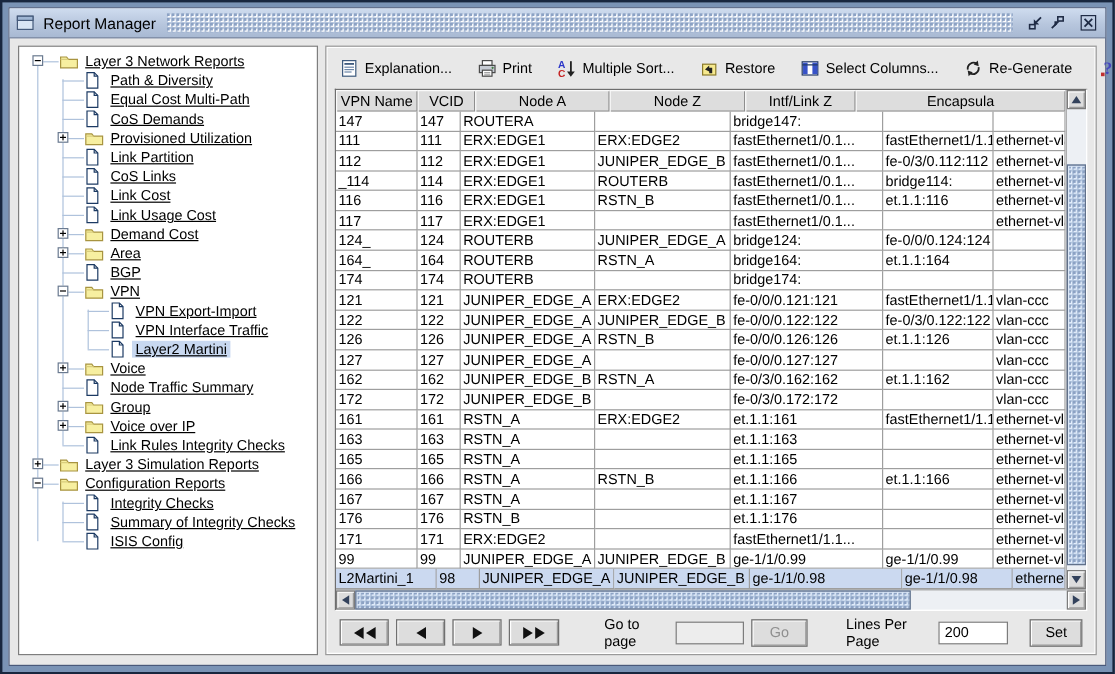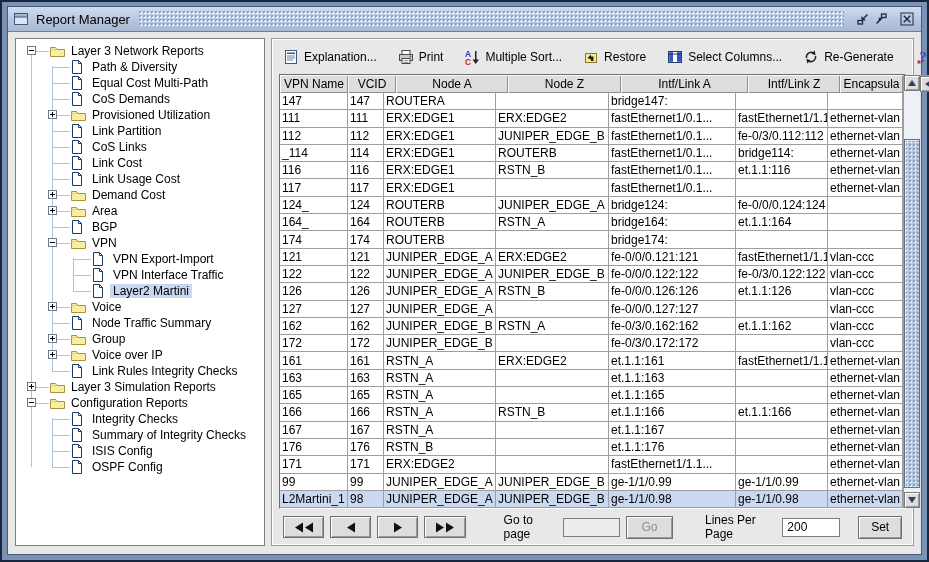--- a/index.html
+++ b/index.html
@@ -32,34 +32,34 @@
   .tgroup { position:relative; }
   .tgroup .tgroup { margin-left:21px; }
   .tgroup > .guide { position:absolute; left:9px; top:7px; bottom:8px; width:1px; background:#AFC2DC; }
   .trow { position:relative; height:16px; display:flex; align-items:center; padding-left:27px; white-space:nowrap; }
   .trow::before { content:''; position:absolute; left:9px; top:8px; width:18px; height:1px; background:#AFC2DC; }
   .expander { position:absolute; left:5px; top:3px; width:9px; height:9px; background:#fff;
     border:1px solid #6A7A90; z-index:2; }
   .expander::before { content:''; position:absolute; left:1px; right:1px; top:3px; height:1px; background:#000; }
   .expander.plus::after { content:''; position:absolute; top:1px; bottom:1px; left:3px; width:1px; background:#000; }
   .ticon { width:19px; flex:0 0 19px; height:16px; display:flex; align-items:center; z-index:1; background:#fff; }
-  .tlabel { padding:0 3px; line-height:14px; }
+  .tlabel { padding:0 3px; line-height:14px;text-decoration:underline; }
   .tlabel.sel { background:#C8D8F0; }
 
   
   .right-panel { flex:1; border:1px solid #9A9A9A; box-shadow:inset 0 0 0 1px #fff;
     display:flex; flex-direction:column; padding:3px; min-width:0; }
 
   .toolbar { height:30px; flex:0 0 30px; display:flex; align-items:center; padding:0 8px; gap:21px; }
   .tb-btn { display:flex; align-items:center; gap:5px; background:transparent; border:none;
     font-size:12px; font-family:inherit; white-space:nowrap; cursor:default; }
   .tb-btn .tico { width:16px; height:16px; display:block; }
 
   
-  .table-wrap { flex:1; margin:2px 4px 3px 4px; display:flex; flex-direction:row; min-height:0;
+  .table-wrap { flex:1; margin:2px 4px 3px 4px; display:flex; flex-direction:column; min-height:0;
     border:1px solid #6E6E6E; border-right-color:#FFF; border-bottom-color:#FFF; background:#fff; }
   .table-top { flex:1; display:flex; min-height:0; }
   .grid { flex:1; display:flex; flex-direction:column; min-width:0; overflow:hidden; }
   .thead { height:18px; flex:0 0 18px; display:flex; }
   .th { background:#DDDDDD; box-shadow:inset 1px 1px 0 #FAFAFA, inset -1px -1px 0 #8E8E8E;
     text-align:center; line-height:18px; overflow:hidden; white-space:nowrap; flex:0 0 auto; }
   .tbody { flex:1; display:flex; flex-direction:column; min-height:0; }
   .tr { flex:1; display:flex; min-height:0; }
   .td { border-right:1px solid #9E9E9E; border-bottom:1px solid #9E9E9E; padding:0 2px;
     overflow:hidden; white-space:nowrap; display:flex; align-items:center; flex:0 0 auto; }
@@ -382,29 +382,20 @@
               </div>
               <div class="trow">
                 <span class="ticon">
                   <svg width="14" height="16" viewBox="0 0 14 16">
                     <path d="M2.5 1.5 H8.5 L11.5 4.5 V14.5 H2.5 Z" fill="#fff" stroke="#1C3A63"></path>
                     <path d="M8.5 1.5 V4.5 H11.5" fill="none" stroke="#1C3A63"></path>
                   </svg>
                 </span>
                 <span class="tlabel">ISIS Config</span>
               </div>
-              <div class="trow">
-                <span class="ticon">
-                  <svg width="14" height="16" viewBox="0 0 14 16">
-                    <path d="M2.5 1.5 H8.5 L11.5 4.5 V14.5 H2.5 Z" fill="#fff" stroke="#1C3A63"></path>
-                    <path d="M8.5 1.5 V4.5 H11.5" fill="none" stroke="#1C3A63"></path>
-                  </svg>
-                </span>
-                <span class="tlabel">OSPF Config</span>
-              </div>
             </div>
           </div>
         </div>
 
       <div class="right-panel">
         <div class="toolbar" id="toolbar">
             <button class="tb-btn">
               <span class="tico"><svg width="16" height="16" viewBox="0 0 16 16">
                   <rect x="2.5" y="1.5" width="11" height="13" fill="#fff" stroke="#3E5A7E"></rect>
                   <rect x="4" y="3.5" width="8" height="1.5" fill="#3E5A7E"></rect>
@@ -468,21 +459,20 @@
           </div>
 
         <div class="table-wrap">
           <div class="table-top">
             <div class="grid">
               <div class="thead" id="thead">
                   <div class="th" style="width: 68px;">VPN Name</div>
                   <div class="th" style="width: 48px;">VCID</div>
                   <div class="th" style="width: 112px;">Node A</div>
                   <div class="th" style="width: 113px;">Node Z</div>
-                  <div class="th" style="width: 127px;">Intf/Link A</div>
                   <div class="th" style="width: 92px;">Intf/Link Z</div>
                   <div class="th" style="flex: 1 1 0%;">Encapsula</div>
                 </div>
               <div class="tbody" id="tbody">
                   <div class="tr">
                     <div class="td" style="width: 68px;">147</div>
                     <div class="td" style="width: 36px;">147</div>
                     <div class="td" style="width: 112px;">ROUTERA</div>
                     <div class="td" style="width: 113px;"></div>
                     <div class="td" style="width: 127px;">bridge147:</div>
@@ -681,21 +671,21 @@
                   <div class="tr">
                     <div class="td" style="width: 68px;">99</div>
                     <div class="td" style="width: 36px;">99</div>
                     <div class="td" style="width: 112px;">JUNIPER_EDGE_A</div>
                     <div class="td" style="width: 113px;">JUNIPER_EDGE_B</div>
                     <div class="td" style="width: 127px;">ge-1/1/0.99</div>
                     <div class="td" style="width: 92px;">ge-1/1/0.99</div>
                     <div class="td" style="flex: 1 1 0%;">ethernet-vlan</div>
                   </div>
                   <div class="tr sel">
-                    <div class="td" style="width: 68px;">L2Martini_1</div>
+                    <div class="td" style="width: 84px;">L2Martini_1</div>
                     <div class="td" style="width: 36px;">98</div>
                     <div class="td" style="width: 112px;">JUNIPER_EDGE_A</div>
                     <div class="td" style="width: 113px;">JUNIPER_EDGE_B</div>
                     <div class="td" style="width: 127px;">ge-1/1/0.98</div>
                     <div class="td" style="width: 92px;">ge-1/1/0.98</div>
                     <div class="td" style="flex: 1 1 0%;">ethernet-vlan</div>
                   </div>
                 </div>
             </div>
             <div class="vscroll">

